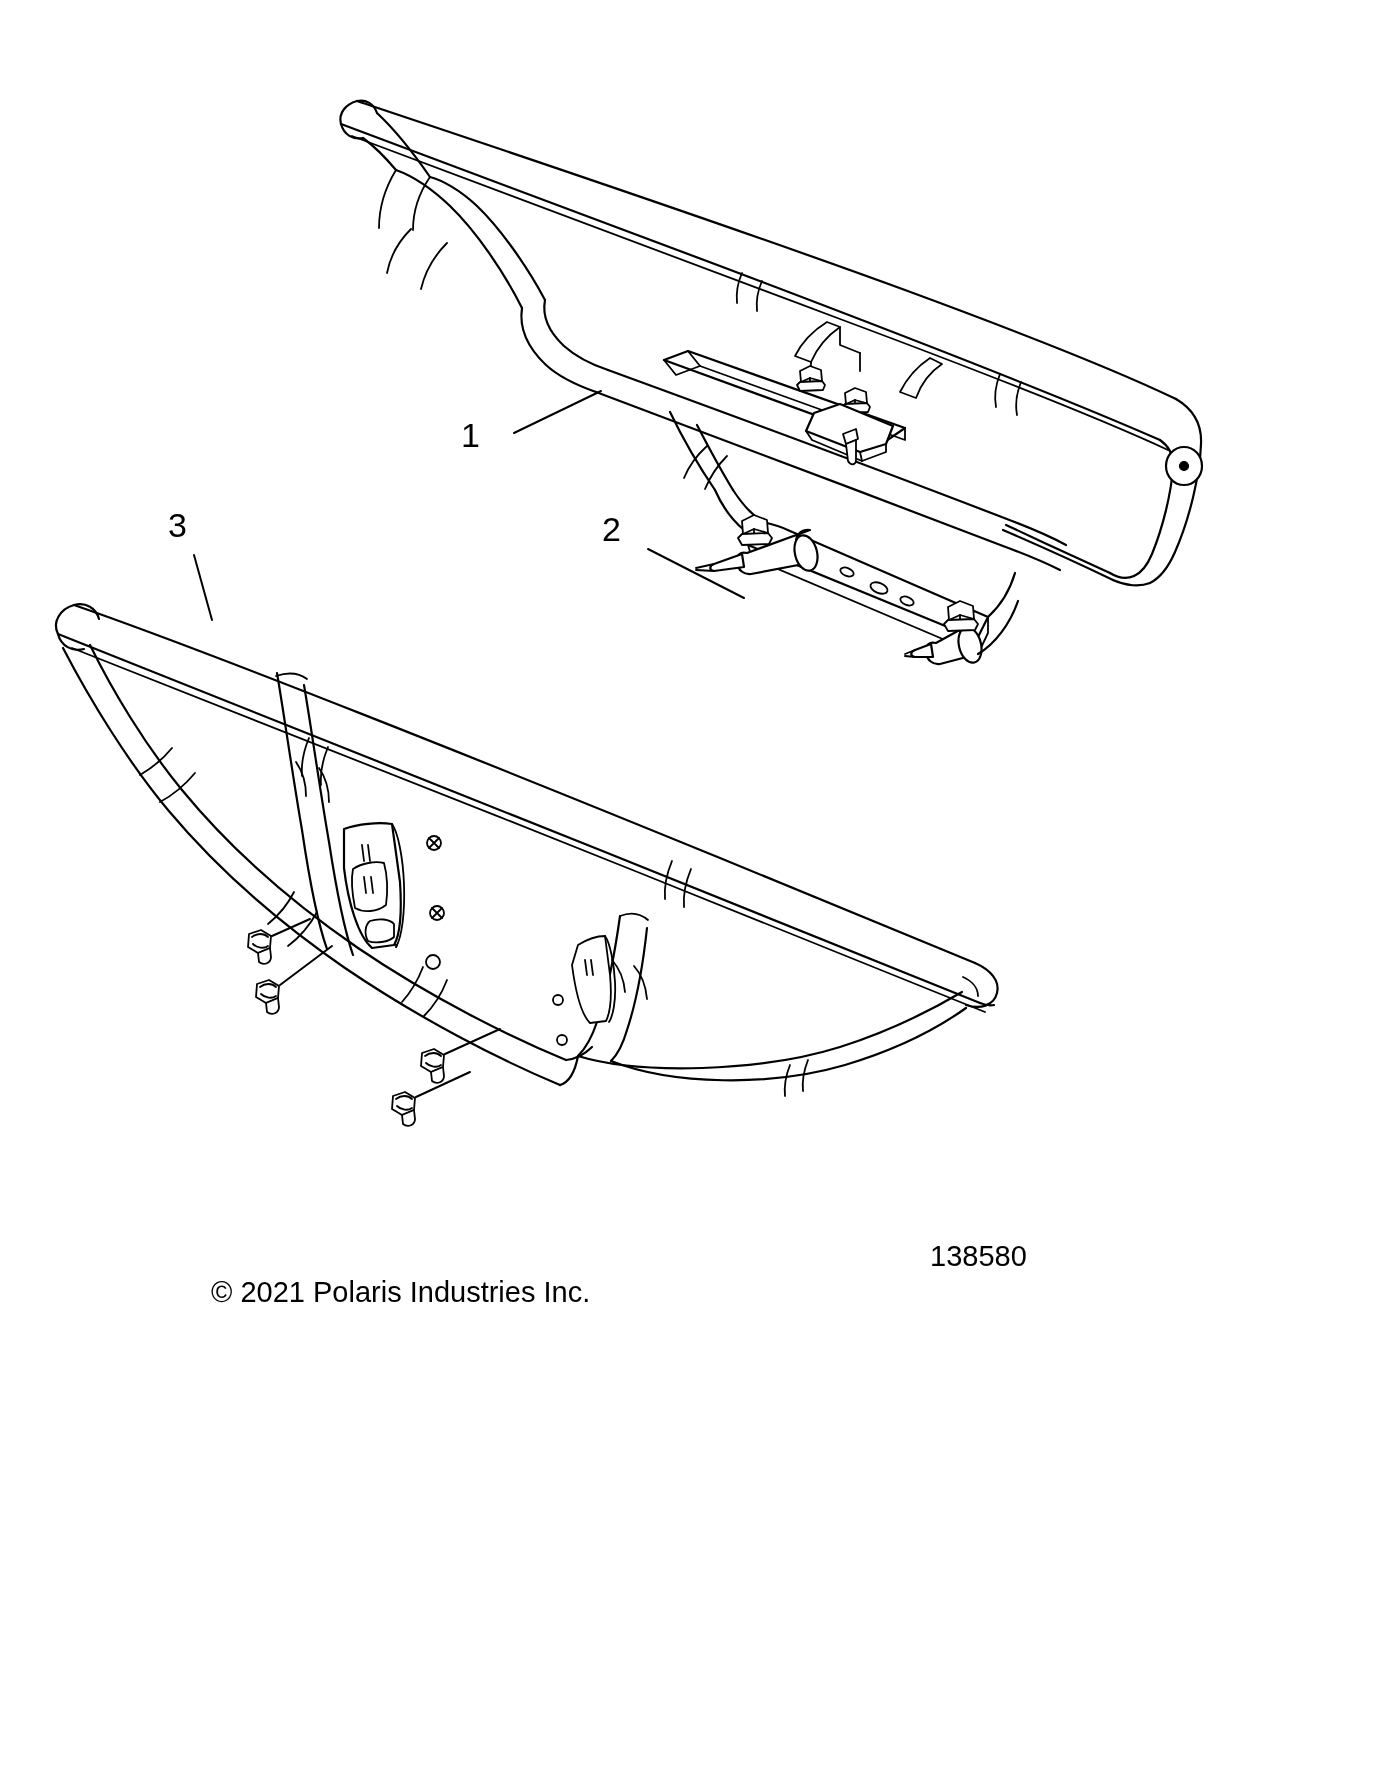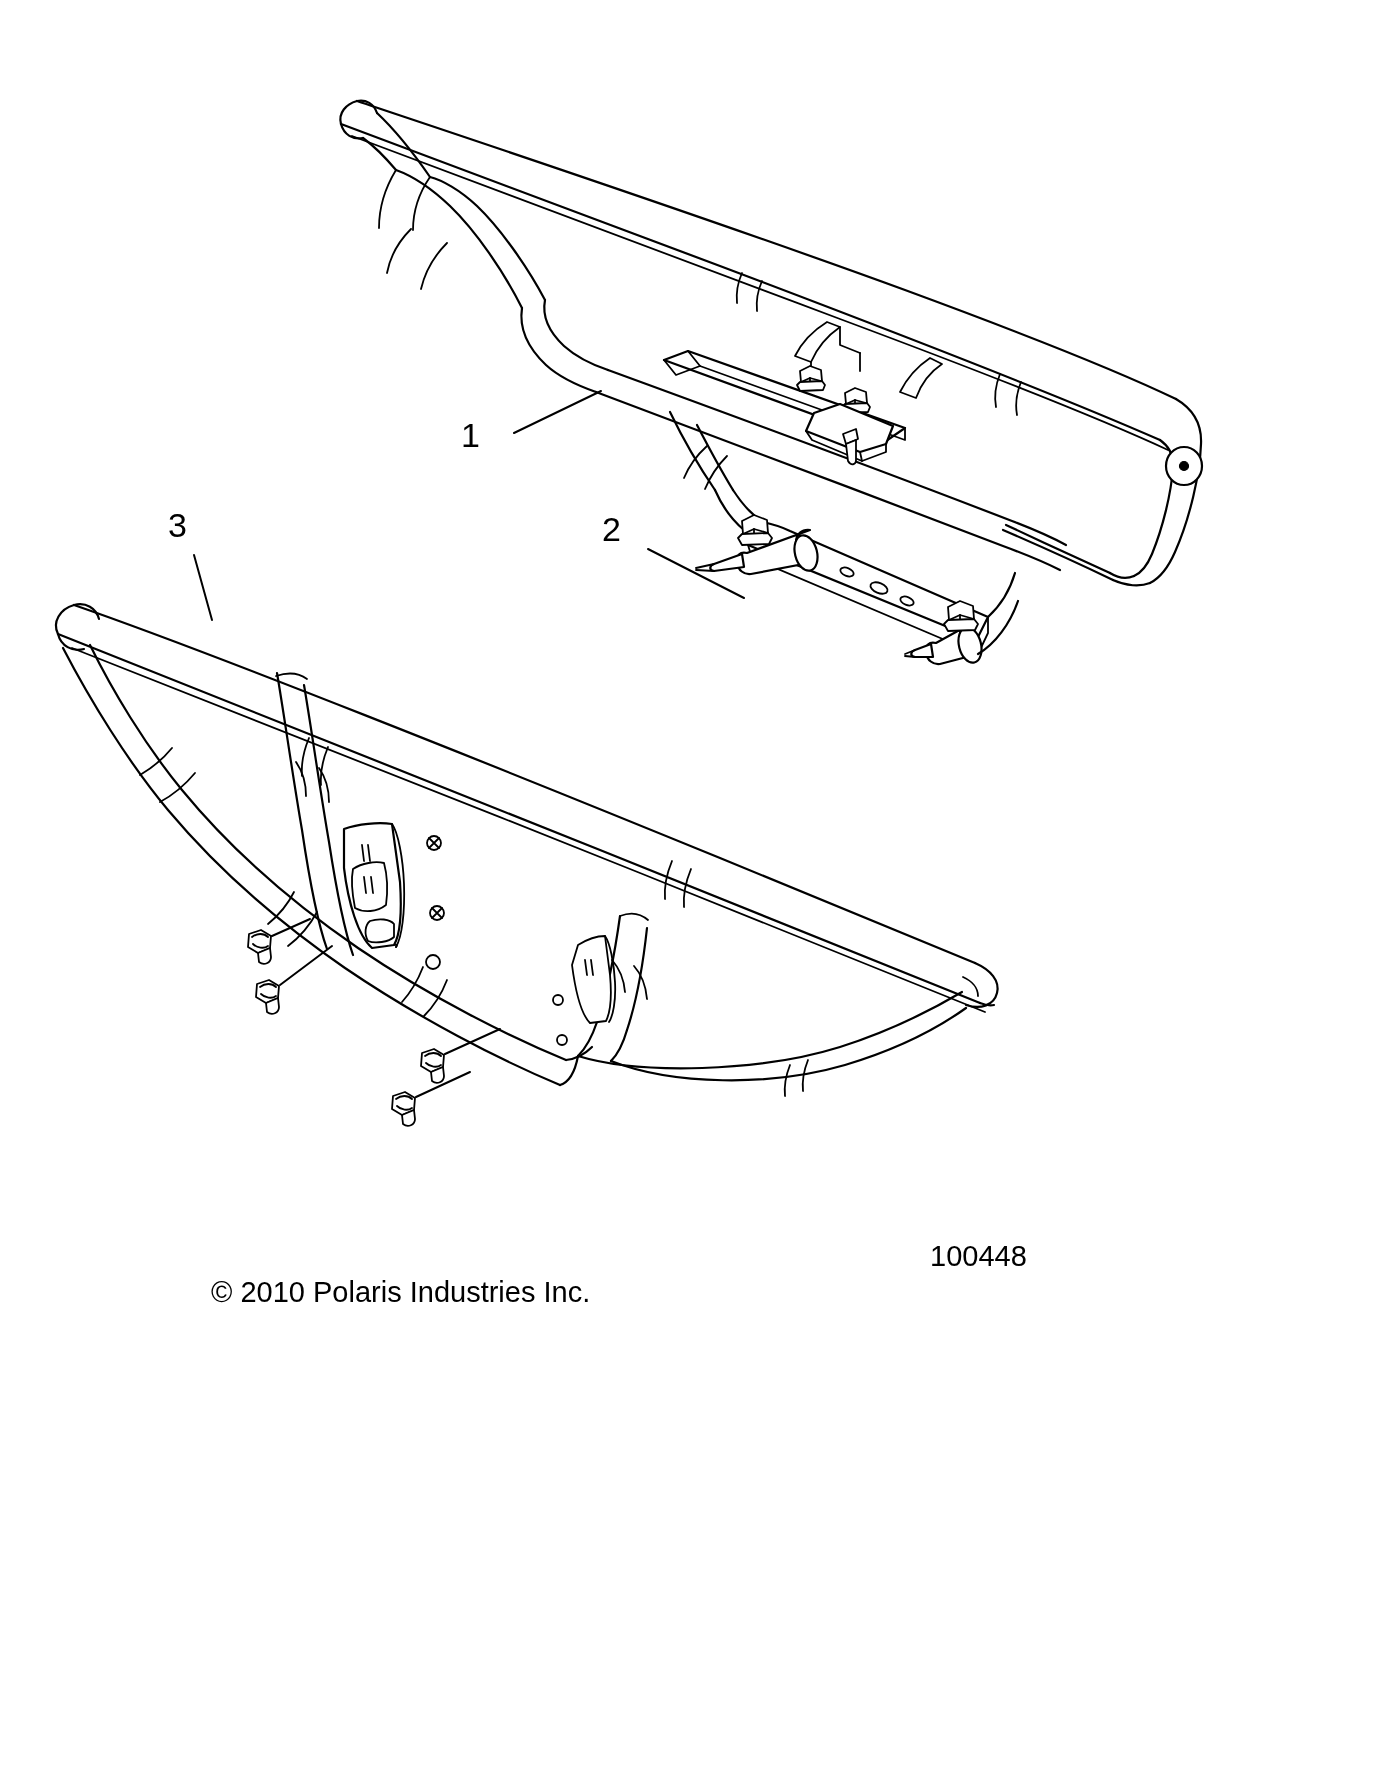--- a/index.html
+++ b/index.html
@@ -321,17 +321,17 @@
     </g>
 
   </svg>
 
   <div class="callout" id="callout-1">1</div>
 
   <div class="callout" id="callout-2">2</div>
 
   <div class="callout" id="callout-3">3</div>
 
-  <div id="part-number">100448</div>
-
-  <div id="copyright">© 2010 Polaris Industries Inc.</div>
+  <div id="part-number">138580</div>
+
+  <div id="copyright">© 2021 Polaris Industries Inc.</div>
 
 </div>
 
 </body></html>

